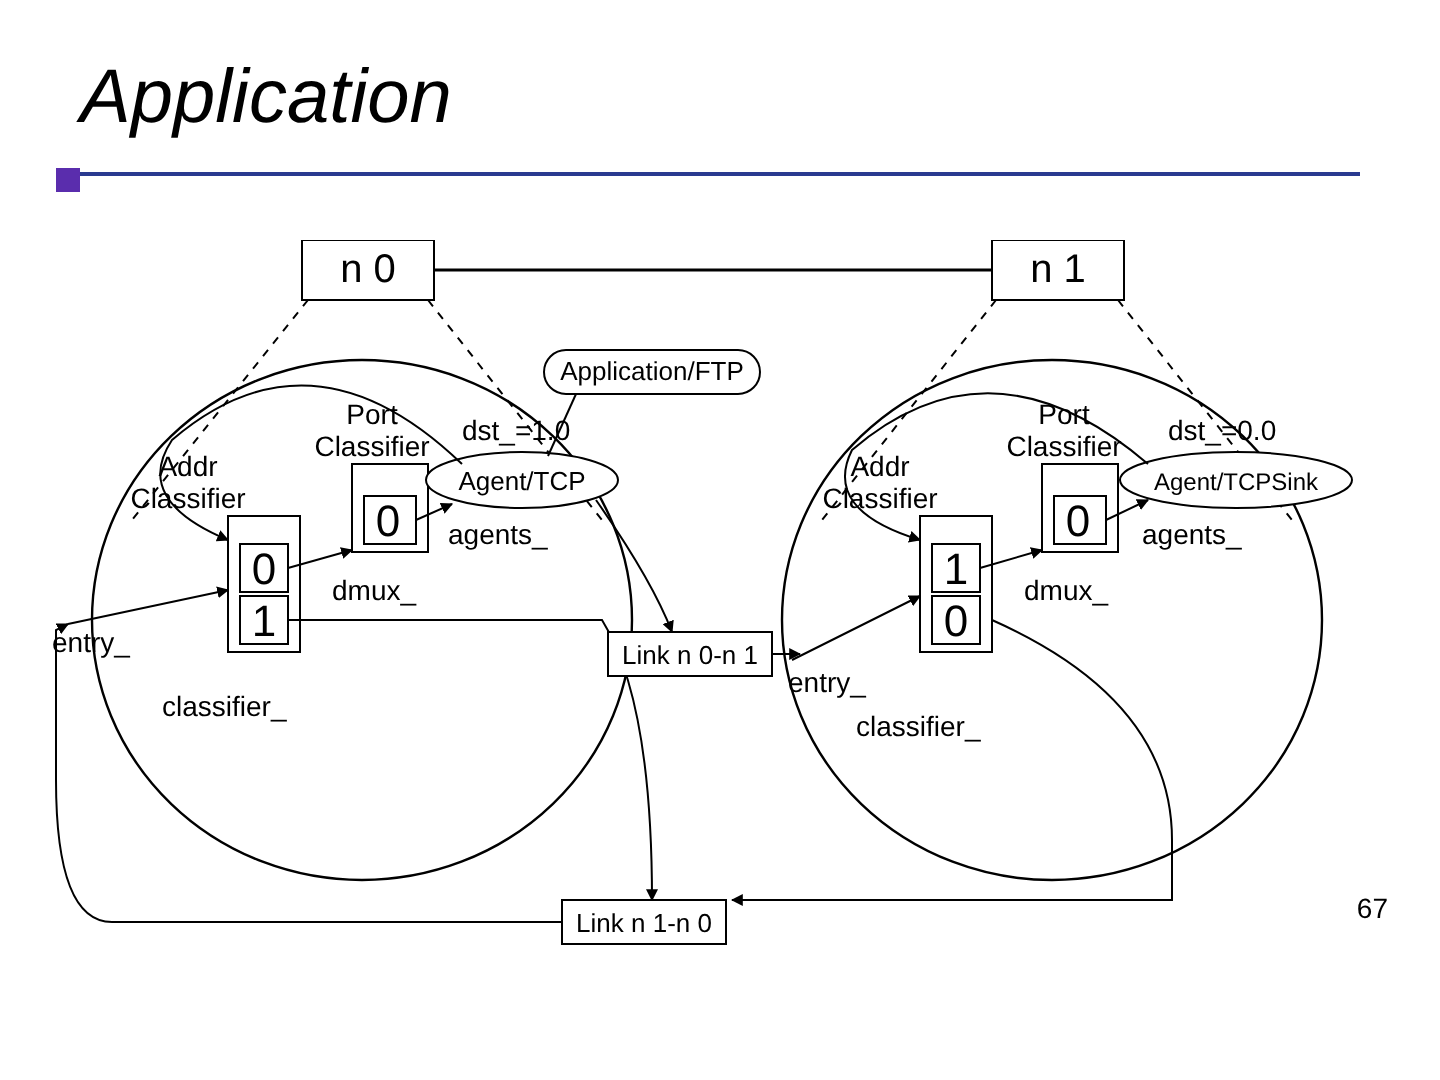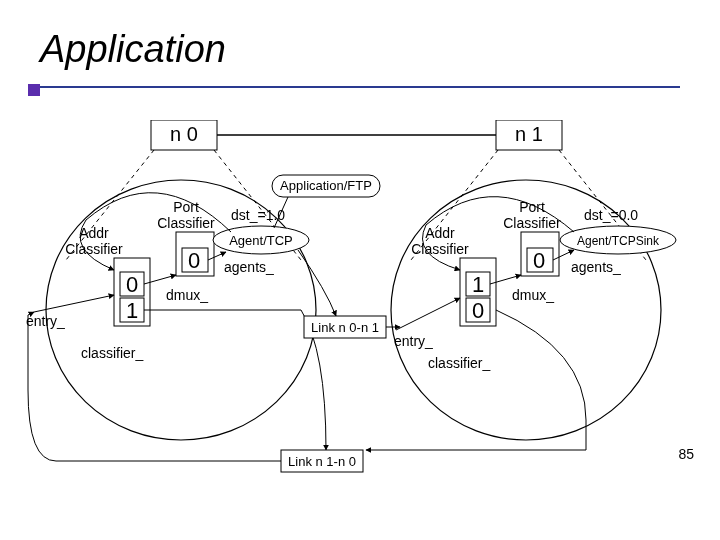--- a/index.html
+++ b/index.html
@@ -14,21 +14,21 @@
 </style>
 </head>
 <body>
 
 <div class="slide">
   <div class="title-wrap">
     <span class="title">Application</span>
   </div>
   <div class="title-underline"></div>
   <div class="bullet"></div>
-  <div class="pagenum">85</div>
+  <div class="pagenum">67</div>
 
   <svg class="diagram" viewBox="0 0 680 380">
     <defs>
       <marker id="arrow" viewBox="0 0 10 10" refX="9" refY="5" markerWidth="6" markerHeight="6" orient="auto-start-reverse">
         <path d="M0,0 L10,5 L0,10 z" fill="#000"></path>
       </marker>
     </defs>
 
     <ellipse cx="155" cy="190" rx="135" ry="130" fill="none" stroke="#000" stroke-width="1.2"></ellipse>
     <ellipse cx="500" cy="190" rx="135" ry="130" fill="none" stroke="#000" stroke-width="1.2"></ellipse>

